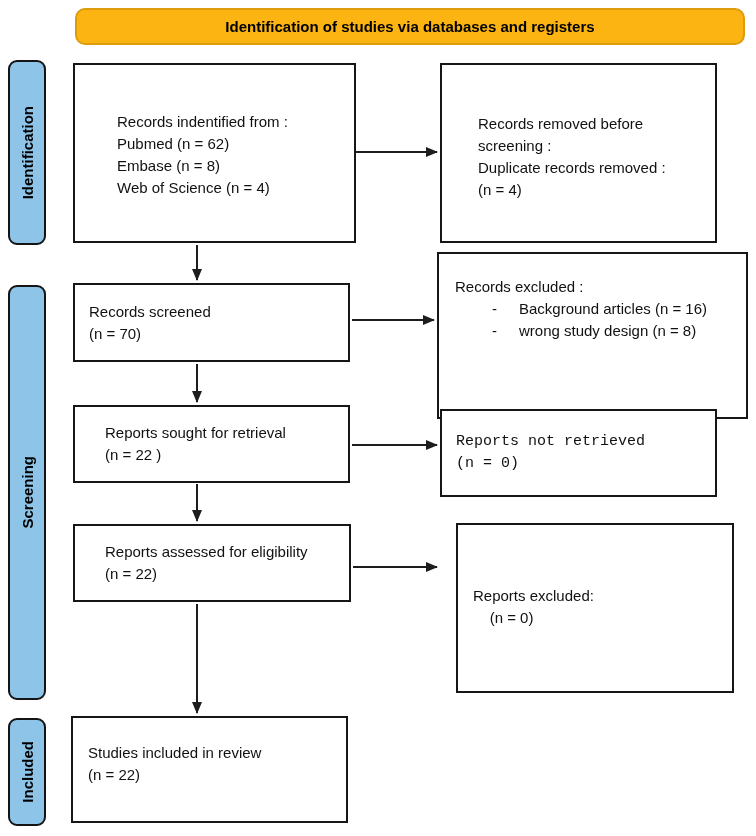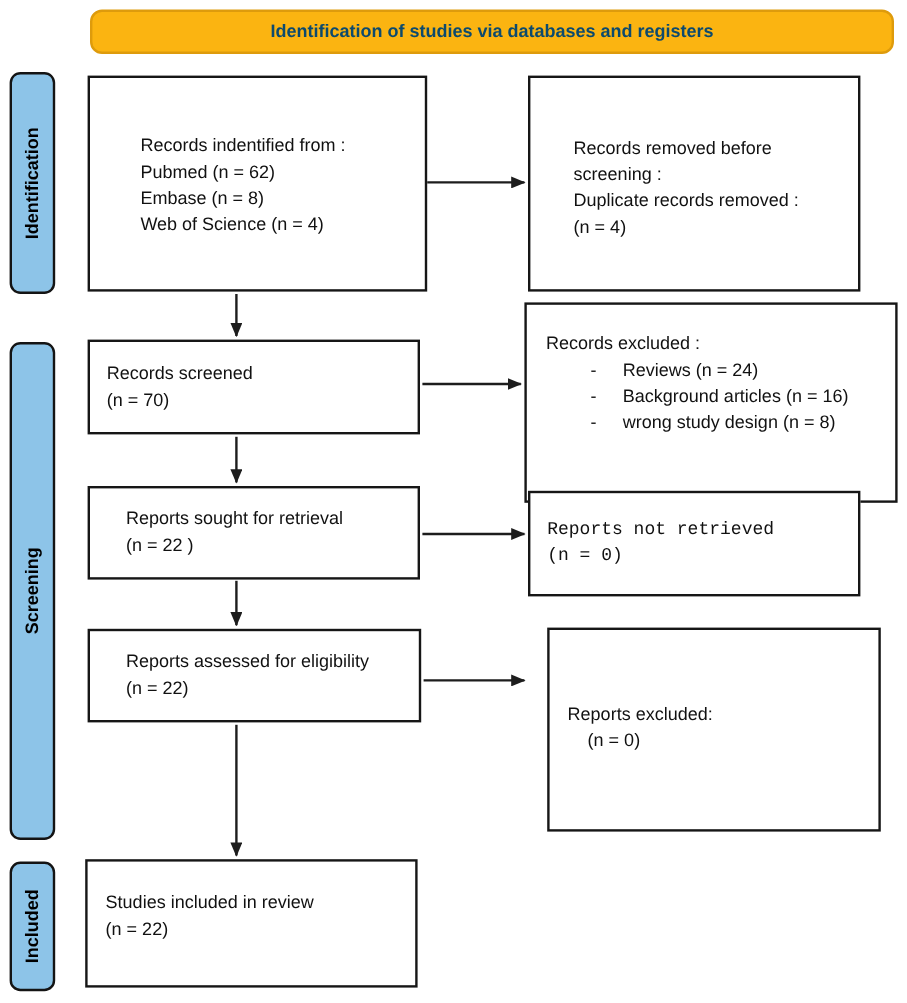--- a/index.html
+++ b/index.html
@@ -8,21 +8,21 @@
     font-family:"Liberation Sans",sans-serif;color:var(--text,#111);
     overflow:hidden;
   }
   
   .banner{
     position:absolute;left:75px;top:8px;width:670px;height:37px;
     background:var(--header-bg,#FBB411);
     border:2px solid var(--header-border,#DE9B0C);
     border-radius:10px;box-sizing:border-box;
     display:flex;align-items:center;justify-content:center;
-    font-weight:bold;font-size:15px;color:#0c4a6e;
+    font-weight:bold;font-size:15px;color:#000000;
   }
   
   .stage{
     position:absolute;left:8px;width:38px;
     background:var(--stage-bg,#8DC4E8);
     border:2px solid var(--stage-border,#141414);
     border-radius:9px;box-sizing:border-box;
     display:flex;align-items:center;justify-content:center;
   }
   .stage span{
@@ -88,23 +88,20 @@
   </div>
 
   <div class="fbox" id="box-records-screened">
     <div class="boxtext">Records screened
 (n = 70)</div>
   </div>
 
   <div class="fbox" id="box-records-excluded">
     <div>Records excluded :</div>
     <div class="excl-item">
-      <span class="excl-dash">-</span><span>Reviews (n = 24)</span>
-    </div>
-    <div class="excl-item">
       <span class="excl-dash">-</span><span>Background articles (n = 16)</span>
     </div>
     <div class="excl-item">
       <span class="excl-dash">-</span><span>wrong study design (n = 8)</span>
     </div>
   </div>
 
   <div class="fbox" id="box-reports-sought">
     <div class="boxtext">Reports sought for retrieval
 (n = 22 )</div>

